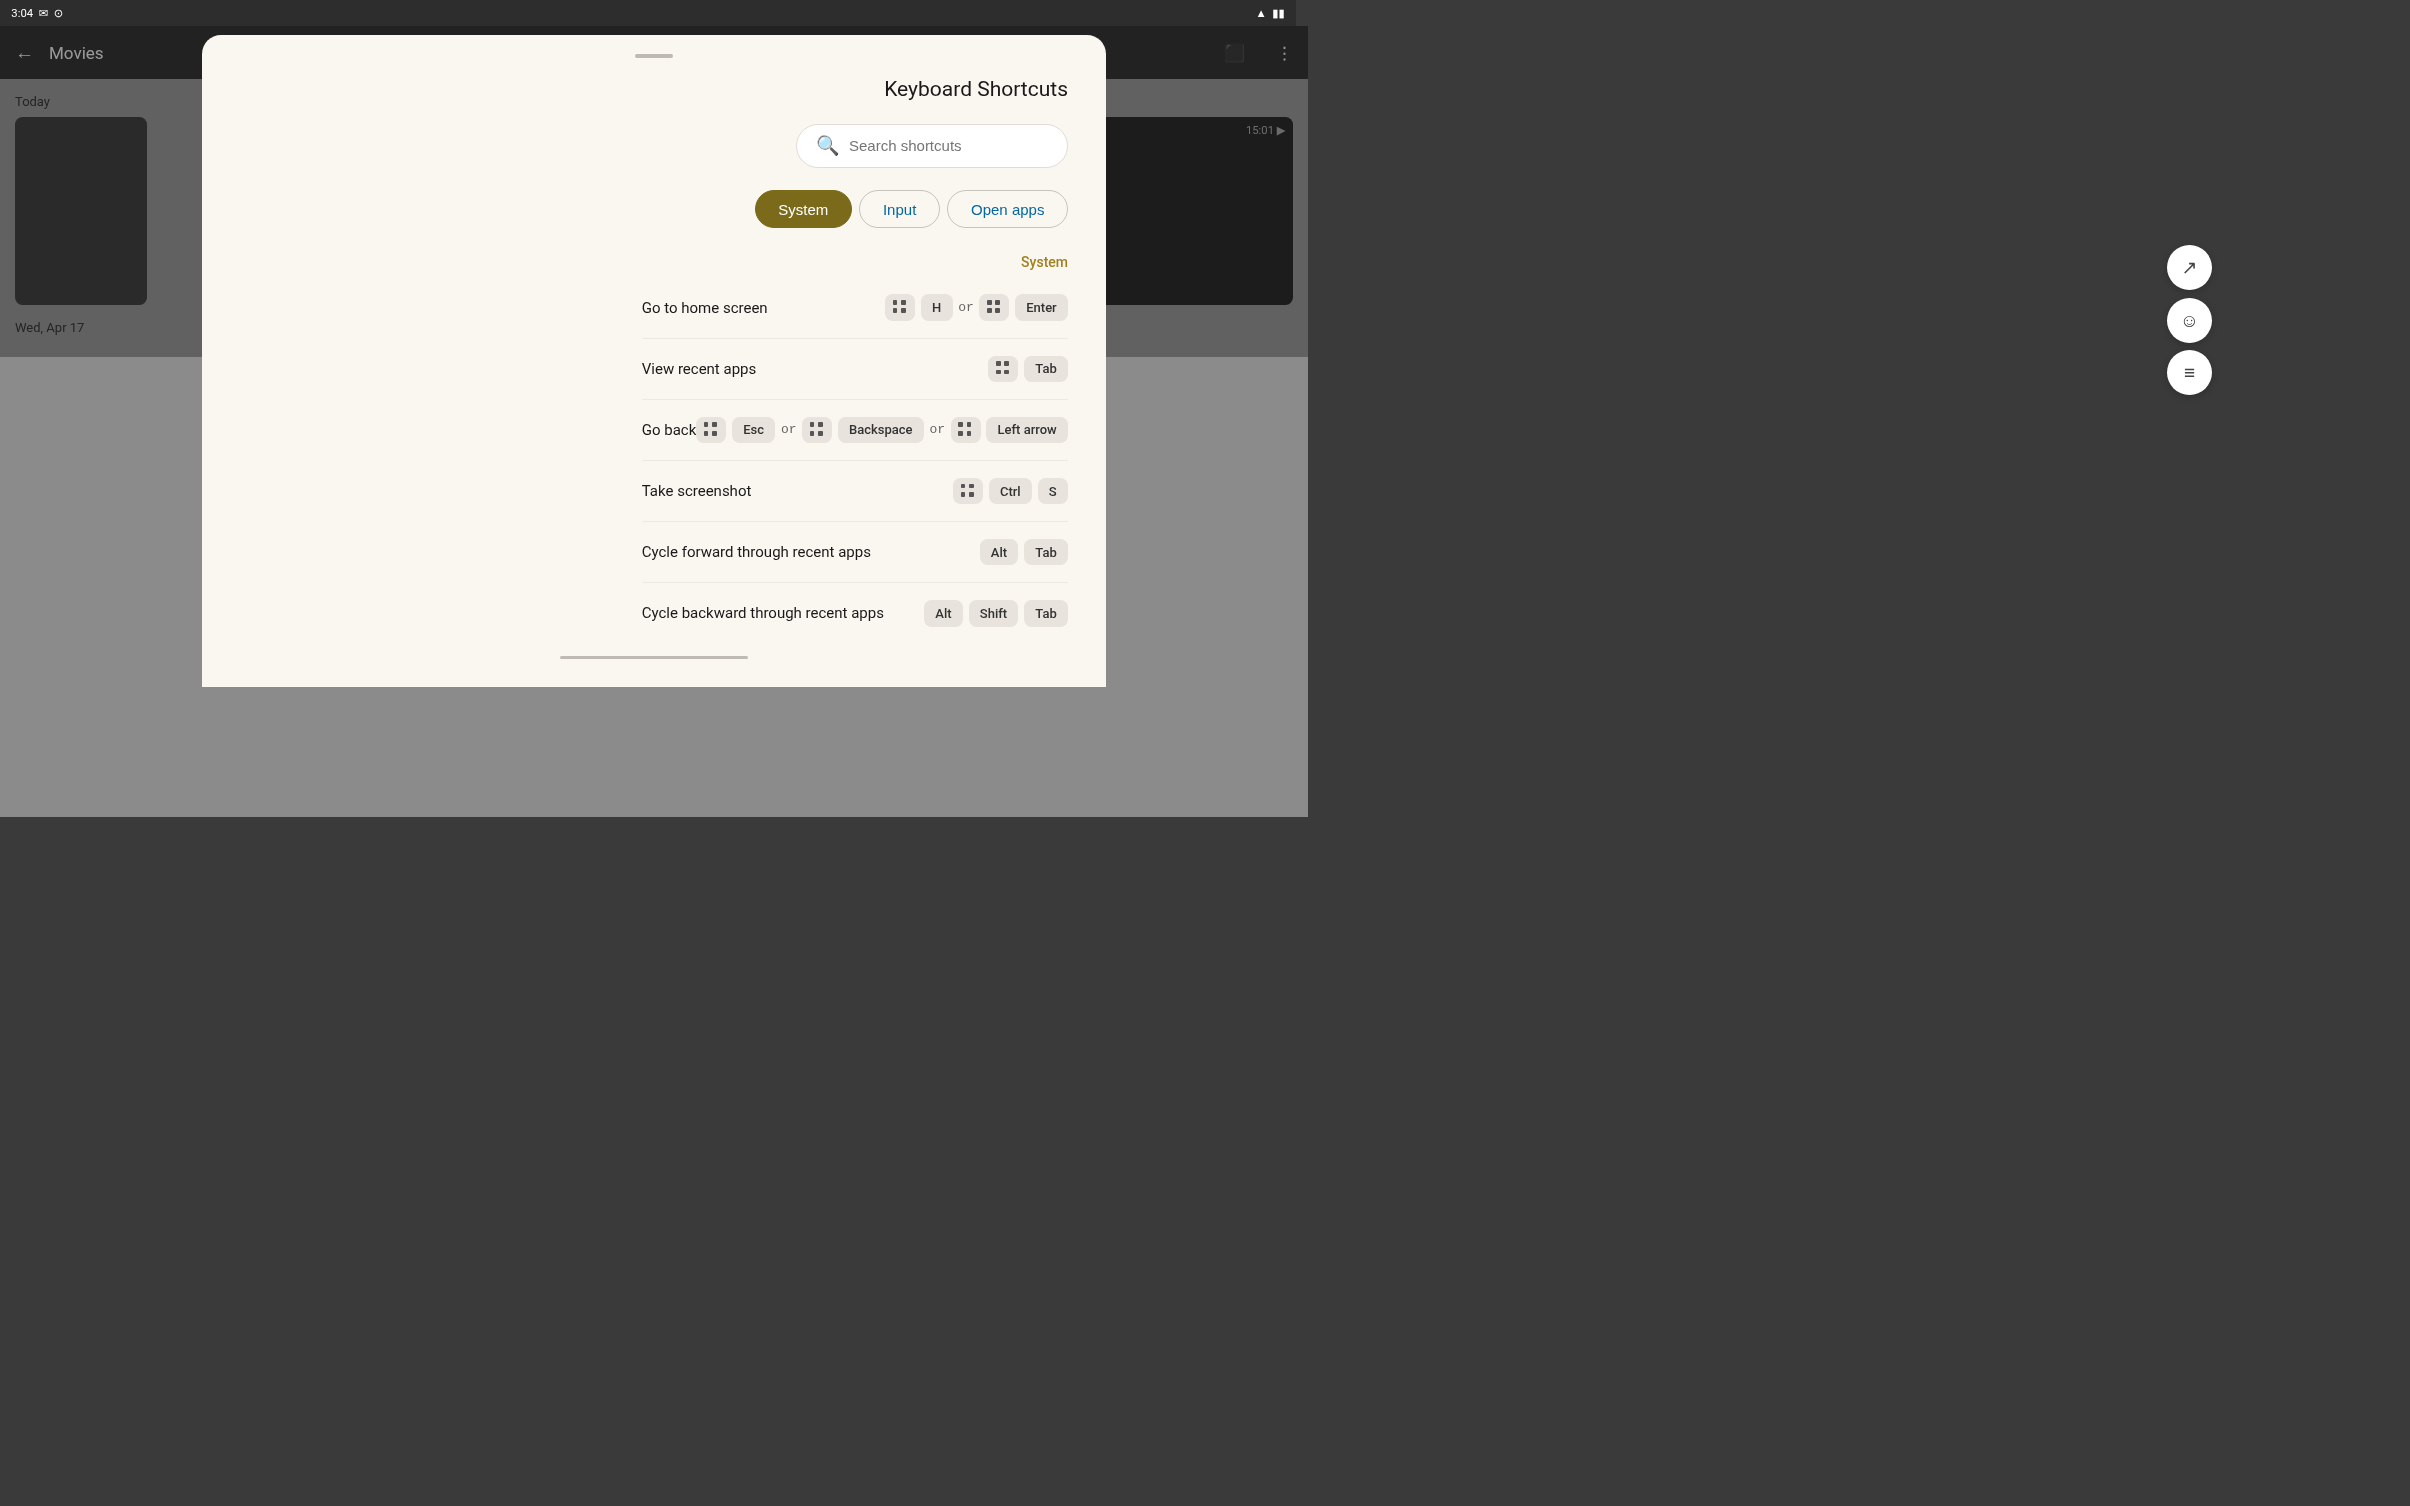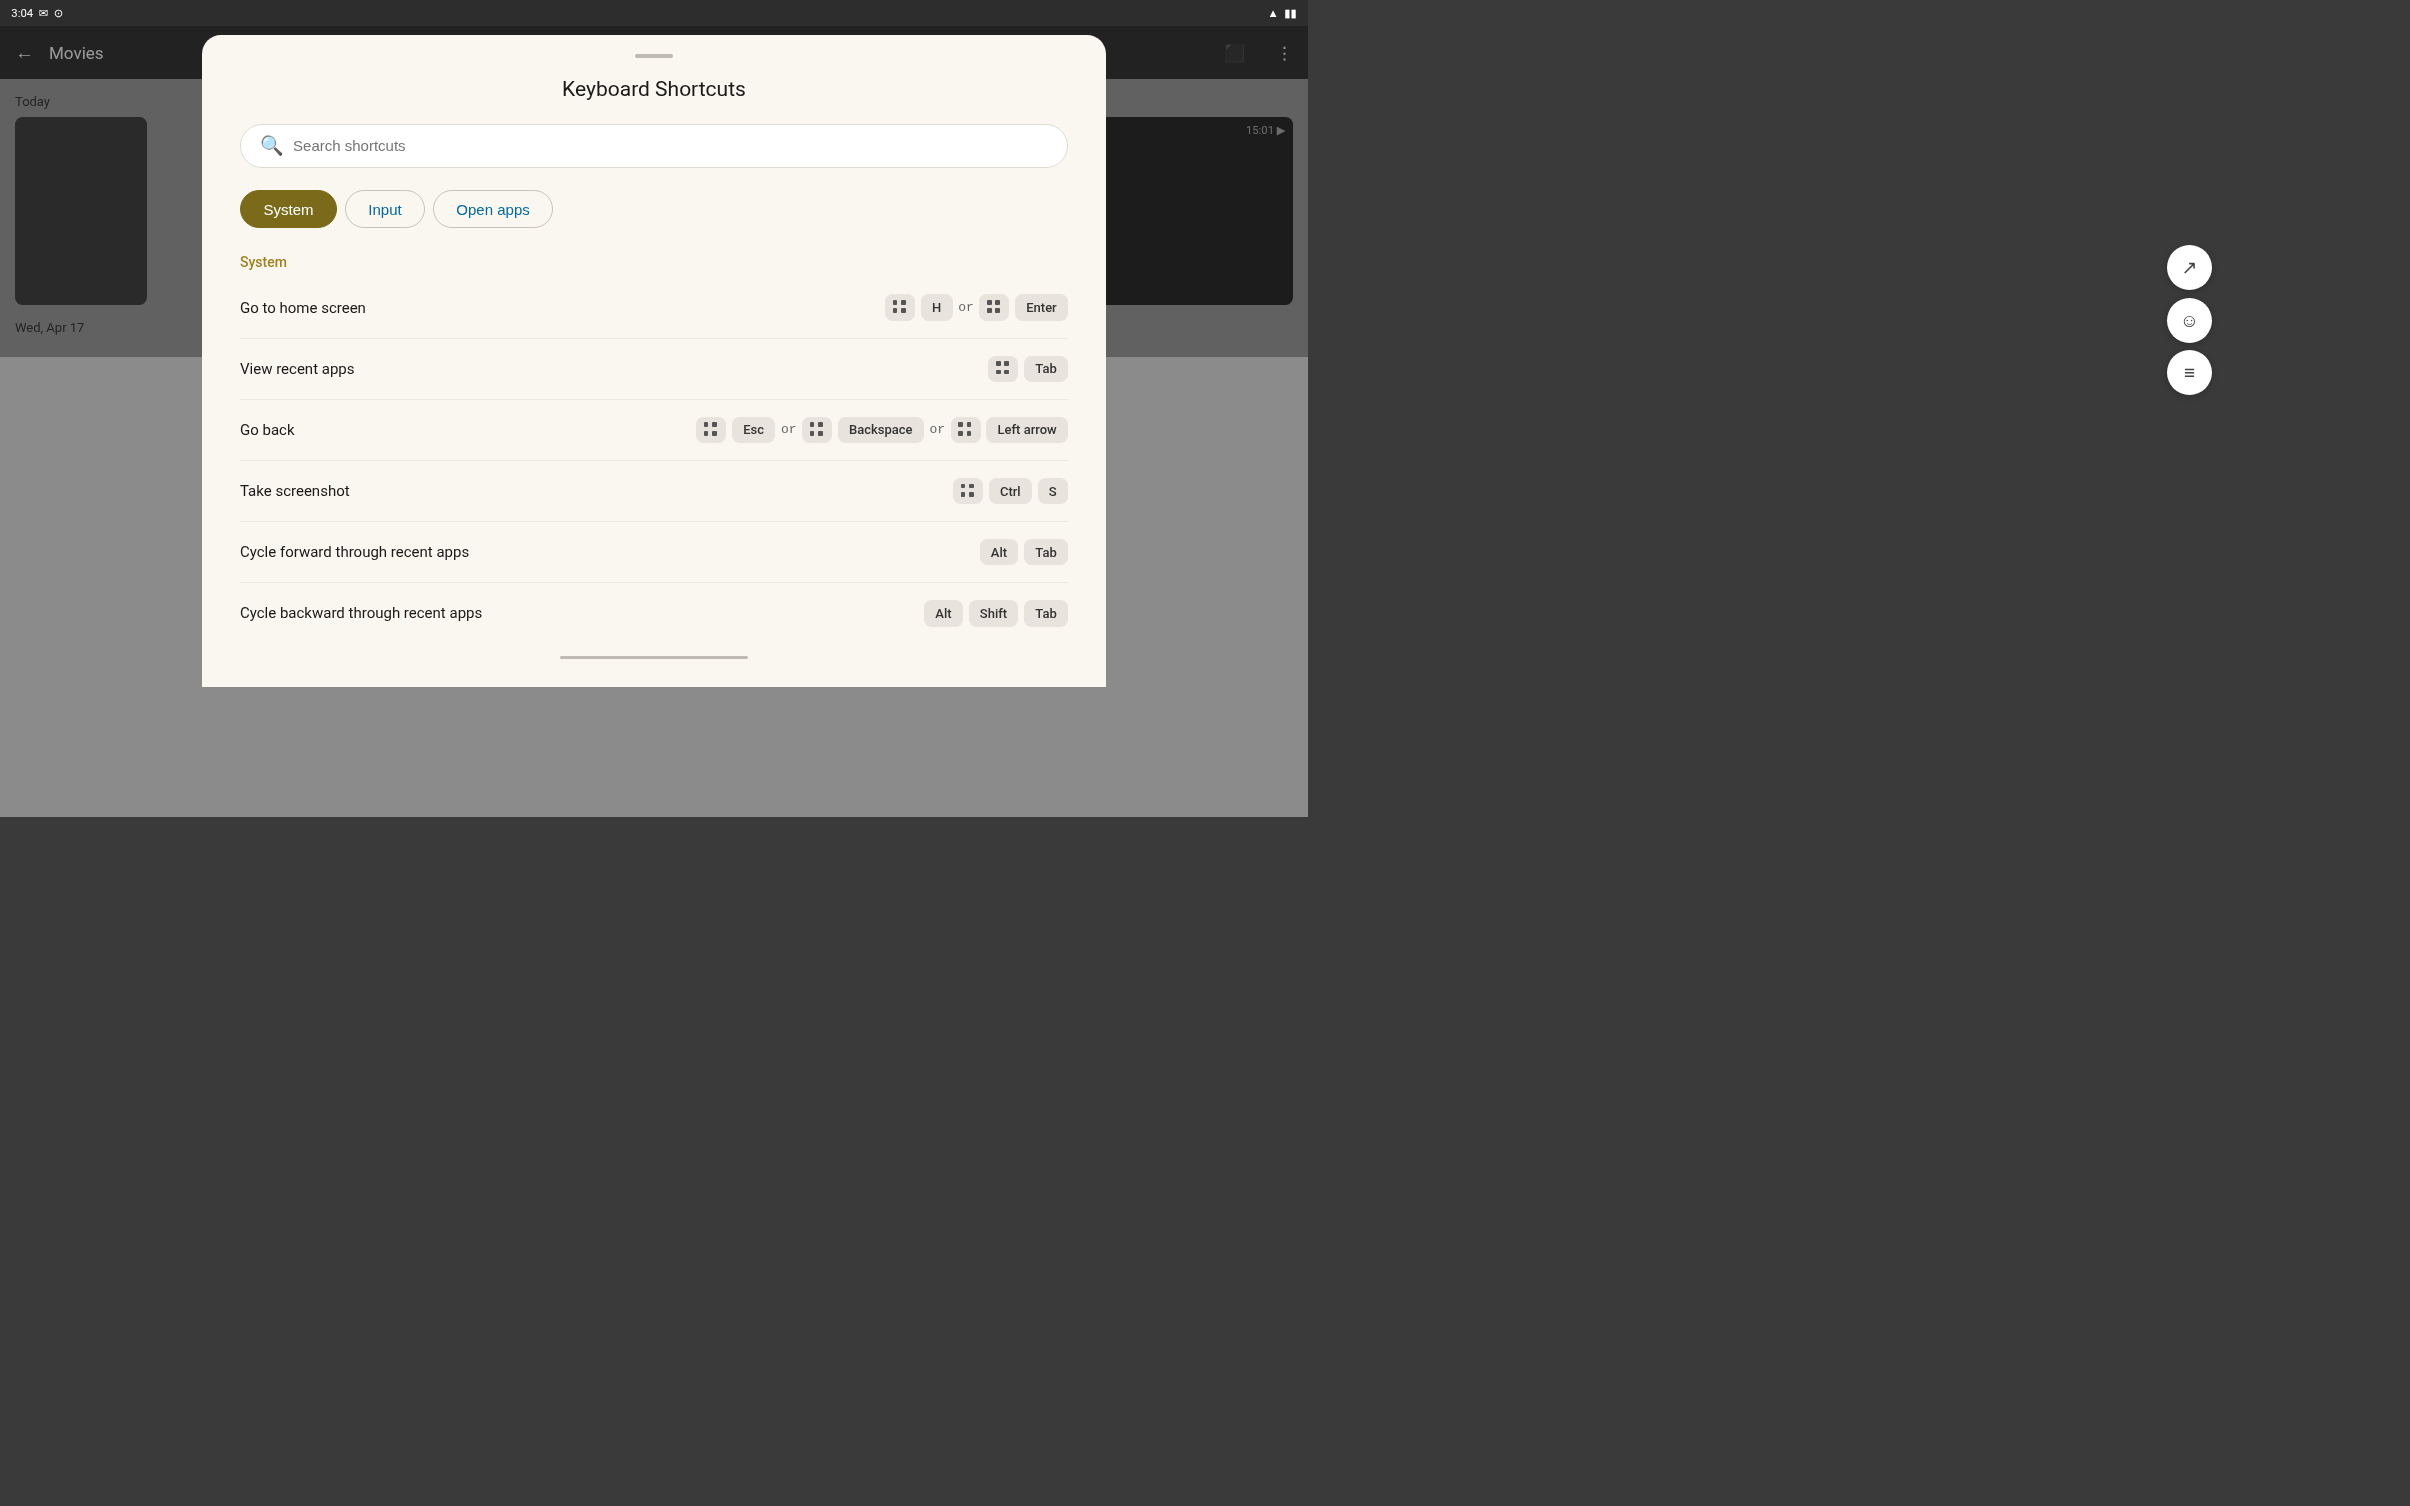--- a/index.html
+++ b/index.html
@@ -8,21 +8,21 @@
       height: 817px;
       background: #3a3a3a;
       font-family: 'Roboto', Arial, sans-serif;
       overflow: hidden;
       position: relative;
     }
 
     
     .status-bar {
       position: absolute;
-      top: 0; left: 0; right: 0;
+      top: 0; left: 0; right: 12px;
       height: 26px;
       background: #2d2d2d;
       display: flex;
       align-items: center;
       justify-content: space-between;
       padding: 0 11.3px;
       color: white;
       font-size: 11.3px;
       z-index: 100;
     }
@@ -73,20 +73,21 @@
     .modal-sheet {
       background: #faf6f0;
       border-radius: 19px 19px 0 0;
       width: 904px;
       height: 652px;
       padding: 19px 38px 28px;
       position: relative;
       overflow: hidden;
       display: flex;
       flex-direction: column;
+      align-items: flex-end;
     }
 
     .modal-drag-handle {
       width: 38px;
       height: 3.8px;
       background: #c0bab4;
       border-radius: 1.9px;
       margin: 0 auto 19px;
     }
 

